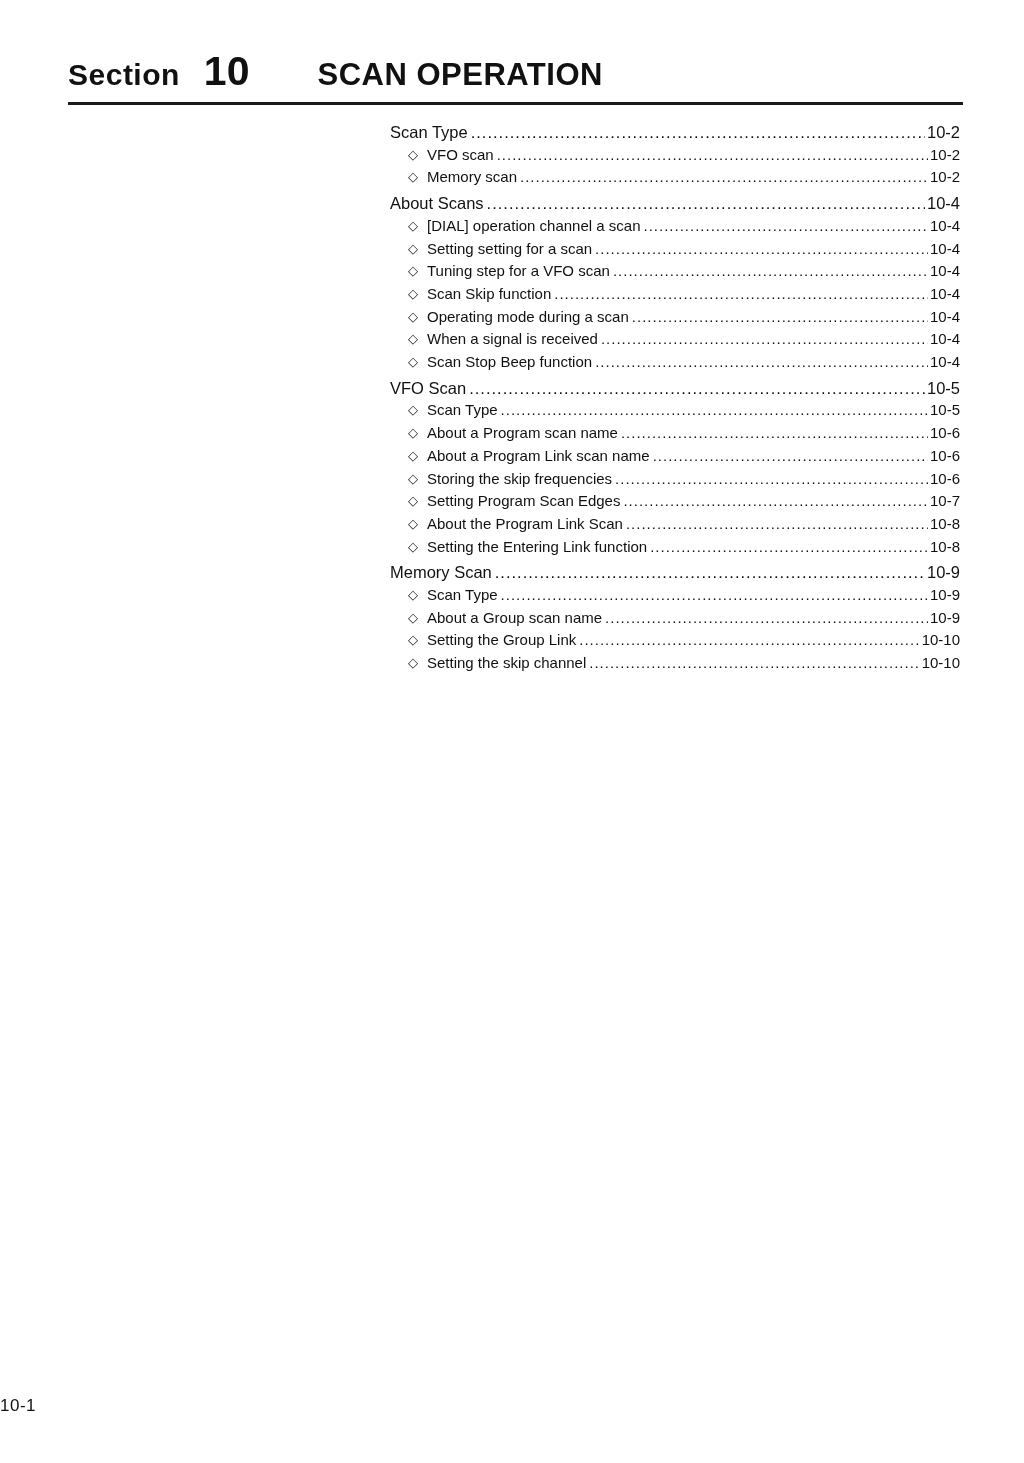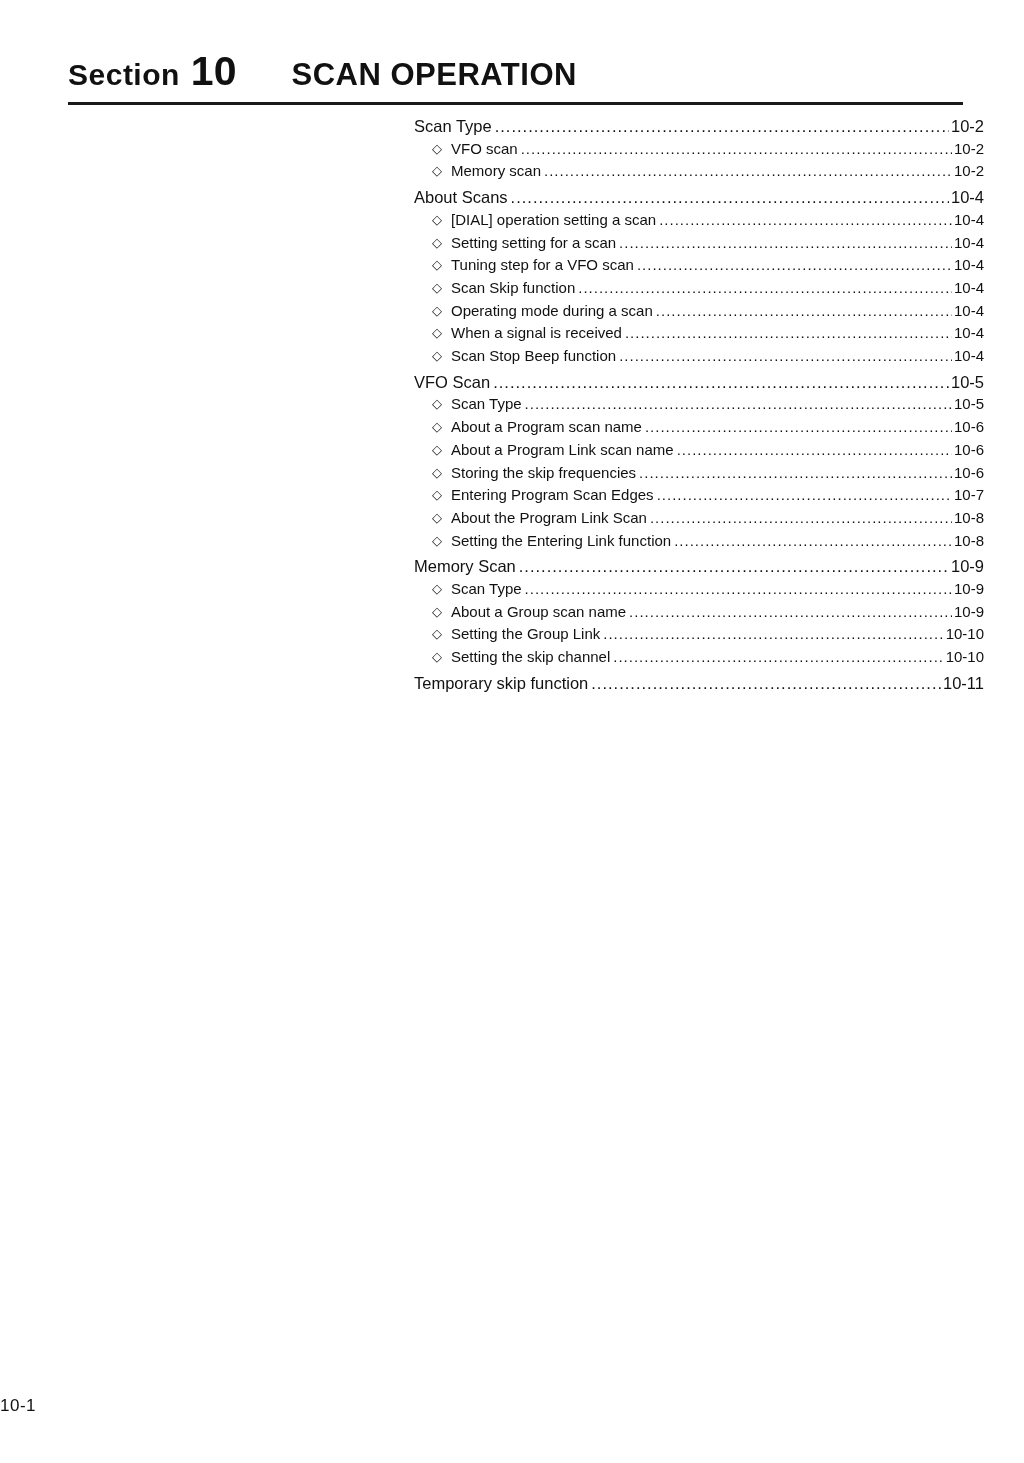--- a/index.html
+++ b/index.html
@@ -21,20 +21,21 @@
     position: absolute;
     left: 68px;
     right: 61px;
     top: 0;
     padding-top: 48px;
     padding-bottom: 7px;
     border-bottom: 3px solid #1a1a1a;
     display: flex;
     align-items: baseline;
     white-space: nowrap;
+    gap: 13px;
   }
   .section-label {
     font-size: 30px;
     font-weight: bold;
     letter-spacing: 0.5px;
   }
   .section-number {
     font-size: 41px;
     font-weight: bold;
     margin-left: 11px;
@@ -43,23 +44,22 @@
     font-size: 31px;
     font-weight: bold;
     margin-left: 55px;
     letter-spacing: 0.5px;
   }
 
   
   .toc {
     position: absolute;
     left: 390px;
-    top: 112px;
+    top: 118px;
     width: 570px;
-    margin-left: 24px;
   }
   .toc-row {
     display: flex;
     align-items: baseline;
     white-space: nowrap;
     font-size: 15px;
     line-height: 21.7px;
     cursor: default;
   }
   .toc-row.level1 {
@@ -133,21 +133,21 @@
     <span class="pagenum">10-2</span>
   </div>
     <div class="toc-row level1">
 
     <span class="toc-label">About Scans</span>
     <span class="leader"></span>
     <span class="pagenum">10-4</span>
   </div>
     <div class="toc-row level2">
     <span class="bullet">◇</span>
-    <span class="toc-label">[DIAL] operation setting a scan</span>
+    <span class="toc-label">[DIAL] operation channel a scan</span>
     <span class="leader"></span>
     <span class="pagenum">10-4</span>
   </div>
     <div class="toc-row level2">
     <span class="bullet">◇</span>
     <span class="toc-label">Setting setting for a scan</span>
     <span class="leader"></span>
     <span class="pagenum">10-4</span>
   </div>
     <div class="toc-row level2">
@@ -205,21 +205,21 @@
     <span class="pagenum">10-6</span>
   </div>
     <div class="toc-row level2">
     <span class="bullet">◇</span>
     <span class="toc-label">Storing the skip frequencies</span>
     <span class="leader"></span>
     <span class="pagenum">10-6</span>
   </div>
     <div class="toc-row level2">
     <span class="bullet">◇</span>
-    <span class="toc-label">Entering Program Scan Edges</span>
+    <span class="toc-label">Setting Program Scan Edges</span>
     <span class="leader"></span>
     <span class="pagenum">10-7</span>
   </div>
     <div class="toc-row level2">
     <span class="bullet">◇</span>
     <span class="toc-label">About the Program Link Scan</span>
     <span class="leader"></span>
     <span class="pagenum">10-8</span>
   </div>
     <div class="toc-row level2">
@@ -251,21 +251,15 @@
     <span class="toc-label">Setting the Group Link</span>
     <span class="leader"></span>
     <span class="pagenum">10-10</span>
   </div>
     <div class="toc-row level2">
     <span class="bullet">◇</span>
     <span class="toc-label">Setting the skip channel</span>
     <span class="leader"></span>
     <span class="pagenum">10-10</span>
   </div>
-    <div class="toc-row level1">
-
-    <span class="toc-label">Temporary skip function</span>
-    <span class="leader"></span>
-    <span class="pagenum">10-11</span>
-  </div>
   </div>
 
 <div class="footer">10-1</div>
 
 </body></html>

